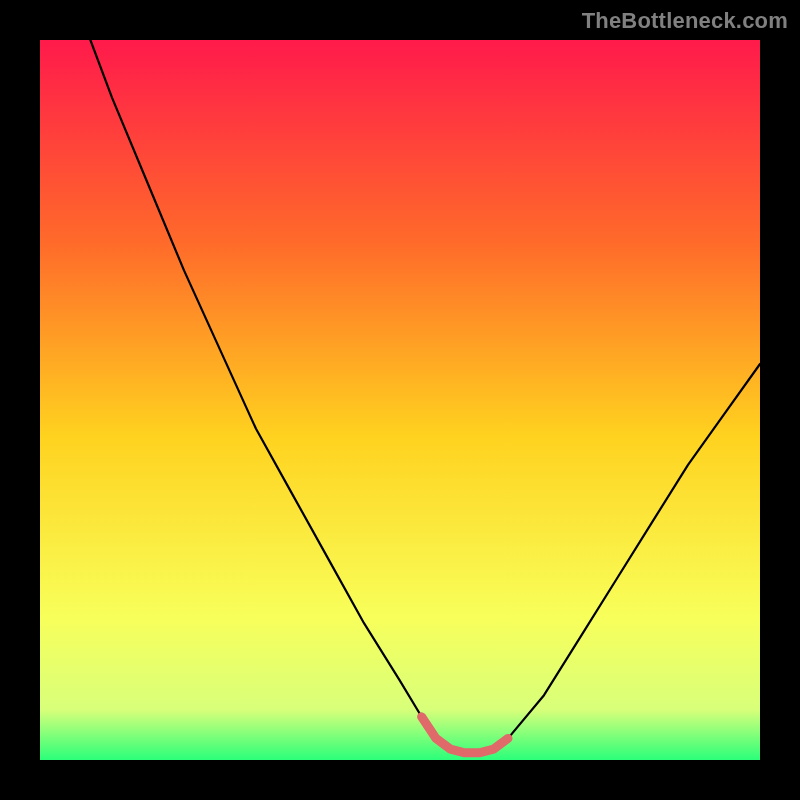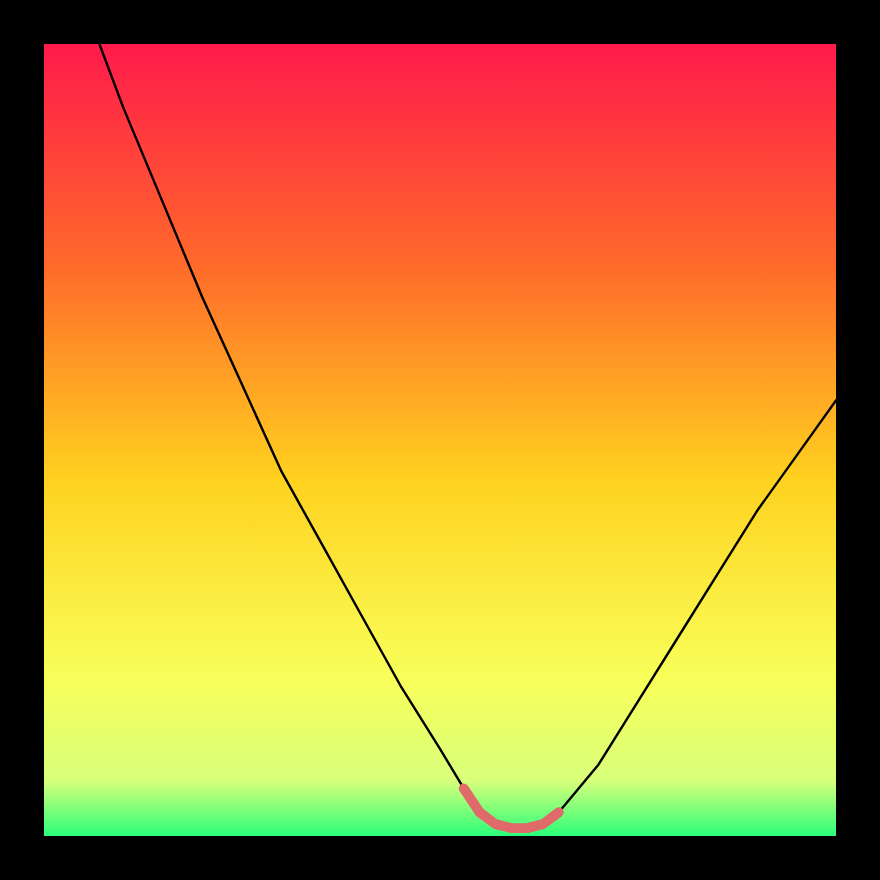--- a/index.html
+++ b/index.html
@@ -37,20 +37,21 @@
     font-size: 22px;
     font-weight: 600;
     letter-spacing: 0.2px;
     user-select: none;
   }
 </style>
 </head>
 <body>
 <div class="frame">
 
+  <div class="watermark">TheBottleneck.com</div>
 
   <div class="plot-wrap">
     <svg class="plot" viewBox="0 0 720 720" preserveAspectRatio="none">
       <defs>
         <linearGradient id="bg-grad" x1="0" y1="0" x2="0" y2="1">
           <stop id="g0" offset="0%" stop-color="#ff1a4b"></stop>
           <stop id="g1" offset="28%" stop-color="#ff6a2a"></stop>
           <stop id="g2" offset="55%" stop-color="#ffd21f"></stop>
           <stop id="g3" offset="80%" stop-color="#f8ff5a"></stop>
           <stop id="g4" offset="93%" stop-color="#d8ff7a"></stop>

